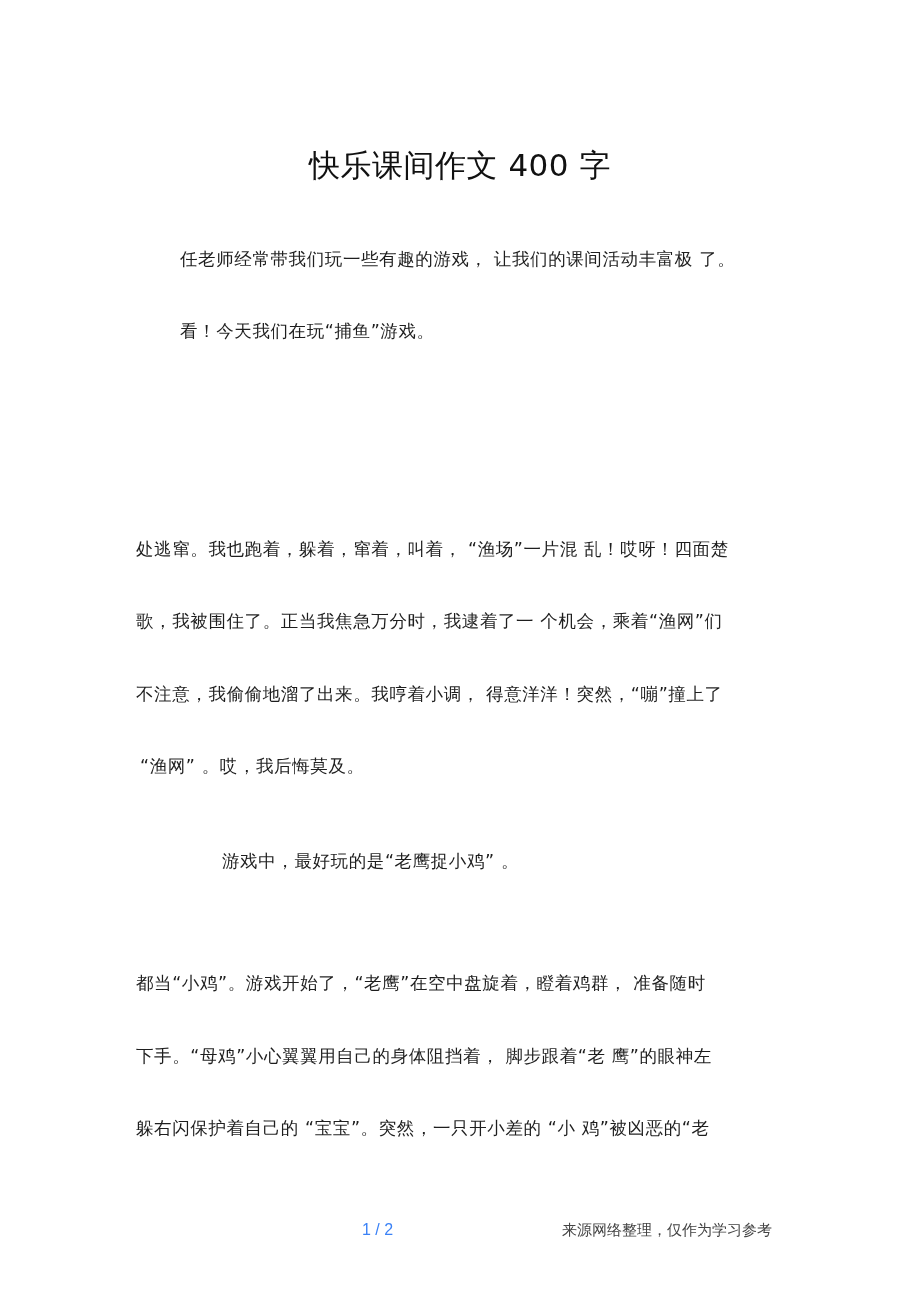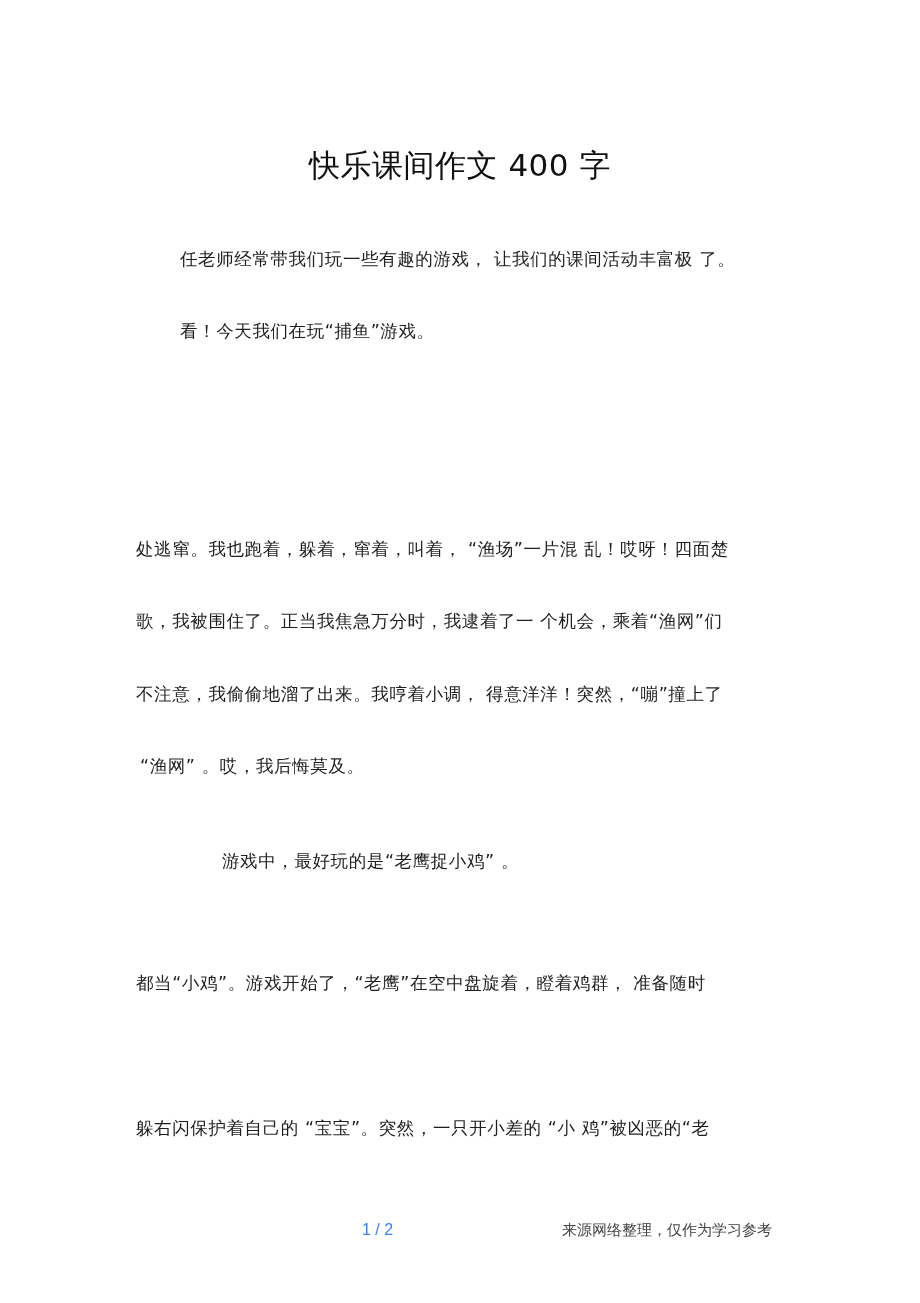--- a/index.html
+++ b/index.html
@@ -38,17 +38,18 @@
   <div class="title">快乐课间作文  400 字</div>
 
   <div class="line ind1" style="top:246px;">任老师经常带我们玩一些有趣的游戏，  让我们的课间活动丰富极  了。</div>
   <div class="line ind1" style="top:318px;">看！今天我们在玩“捕鱼”游戏。</div>
   <div class="line" style="top:536px;">处逃窜。我也跑着，躲着，窜着，叫着，  “渔场”一片混 乱！哎呀！四面楚</div>
   <div class="line" style="top:608px;">歌，我被围住了。正当我焦急万分时，我逮着了一  个机会，乘着“渔网”们</div>
   <div class="line" style="top:681px;">不注意，我偷偷地溜了出来。我哼着小调，  得意洋洋！突然，“嘣”撞上了</div>
   <div class="line" style="top:753px; left:140px;">“渔网”  。哎，我后悔莫及。</div>
   <div class="line ind2" style="top:848px;">游戏中，最好玩的是“老鹰捉小鸡”   。</div>
   <div class="line" style="top:970px;">都当“小鸡”。游戏开始了，“老鹰”在空中盘旋着，瞪着鸡群，  准备随时</div>
+  <div class="line" style="top:1043px;">下手。“母鸡”小心翼翼用自己的身体阻挡着，  脚步跟着“老 鹰”的眼神左</div>
   <div class="line" style="top:1115px;">躲右闪保护着自己的  “宝宝”。突然，一只开小差的  “小 鸡”被凶恶的“老</div>
 
   <div class="footer-page">1 / 2</div>
   <div class="footer-note">来源网络整理，仅作为学习参考</div>
 </div>
 
 </body></html>

